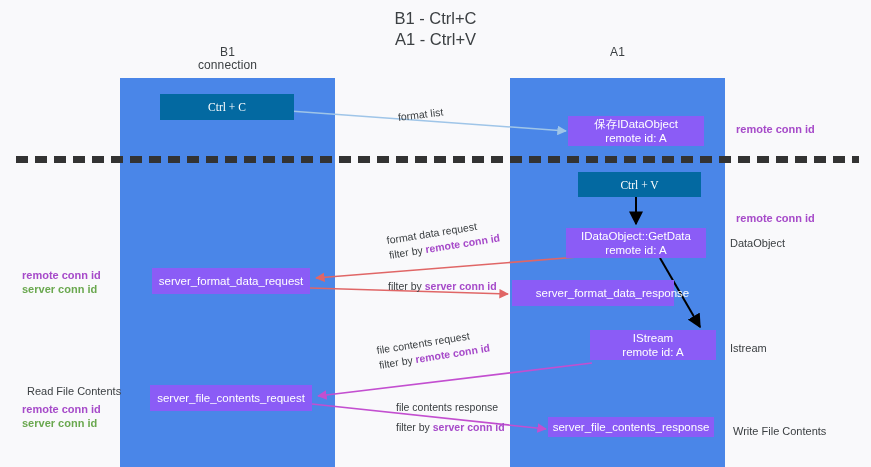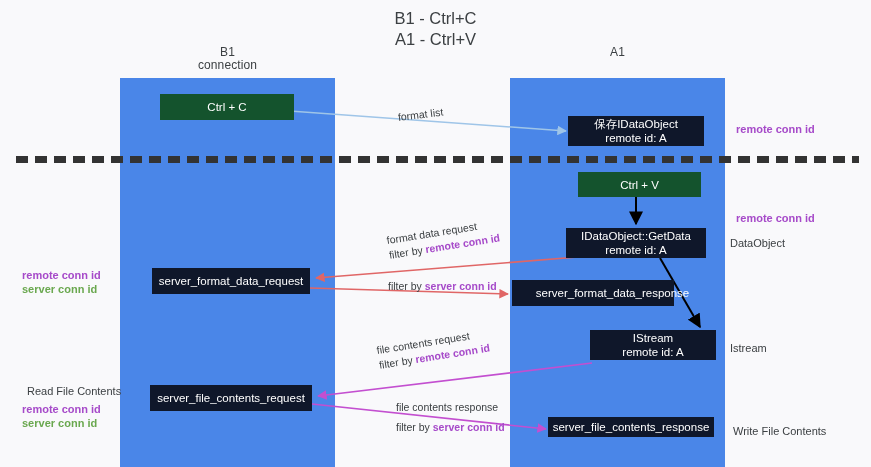--- a/index.html
+++ b/index.html
@@ -60,22 +60,22 @@
     display: flex;
     flex-direction: column;
     align-items: center;
     justify-content: center;
     color: #ffffff;
     font-size: 11.5px;
     line-height: 14px;
     text-align: center;
     padding: 2px 4px;
   }
-  .node.green  { background: #14532d; }
-  .node.orange { background: #0f172a; }
+  .node.green  { background: #0369a1; font-family: Liberation Serif, serif; }
+  .node.orange { background: #8b5cf6; }
   .node .l2 { font-size: 11.5px; }
 
   
   .ann {
     position: absolute;
     font-size: 11px;
     line-height: 14px;
     color: #3c4043;
     white-space: nowrap;
   }

